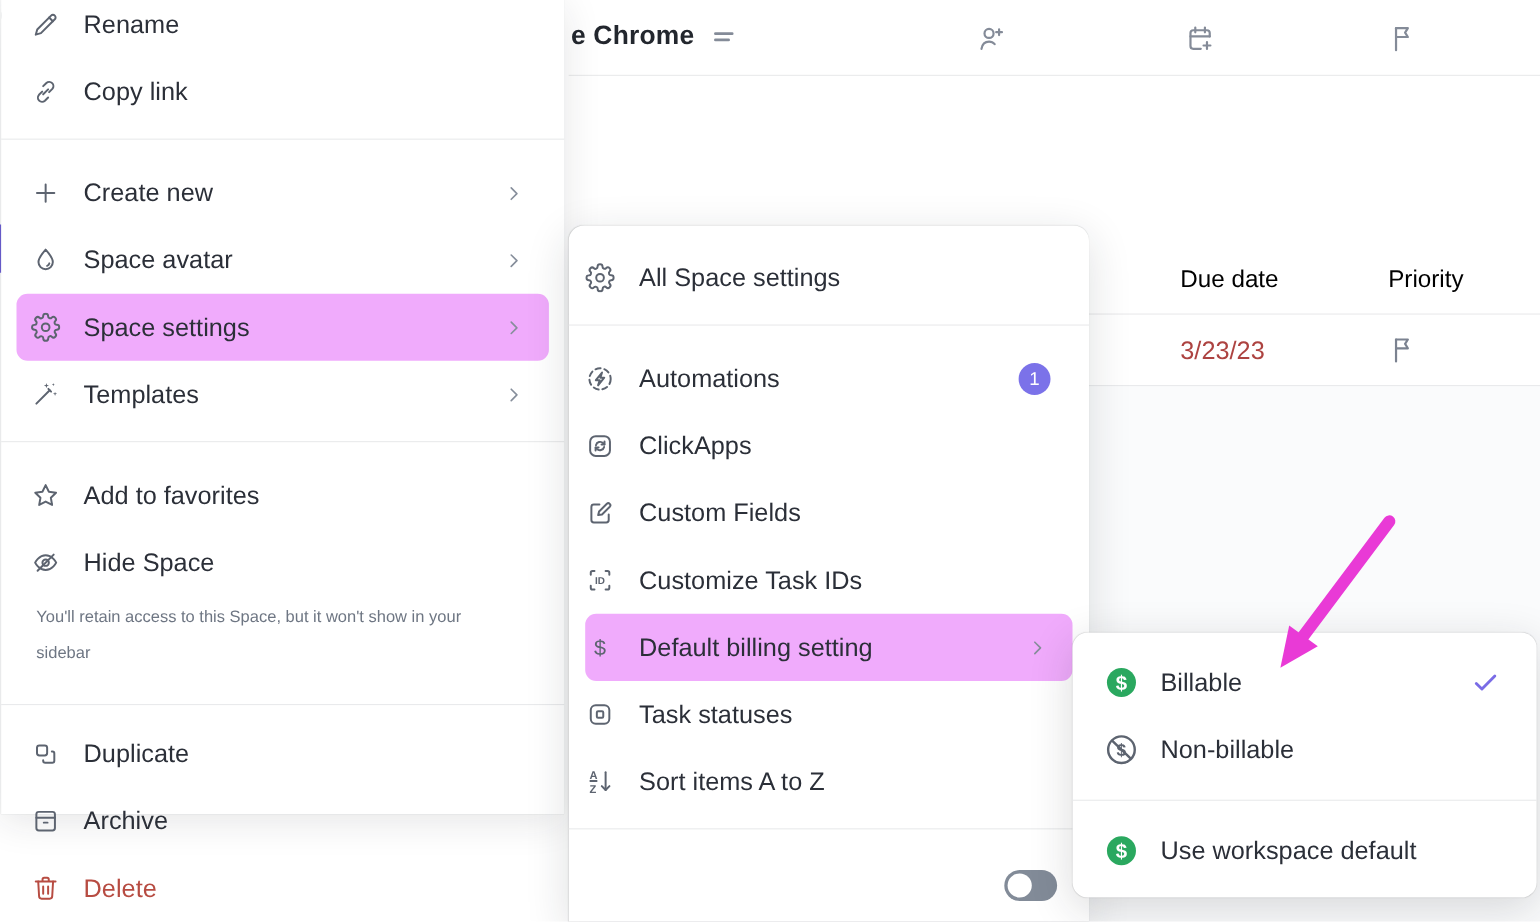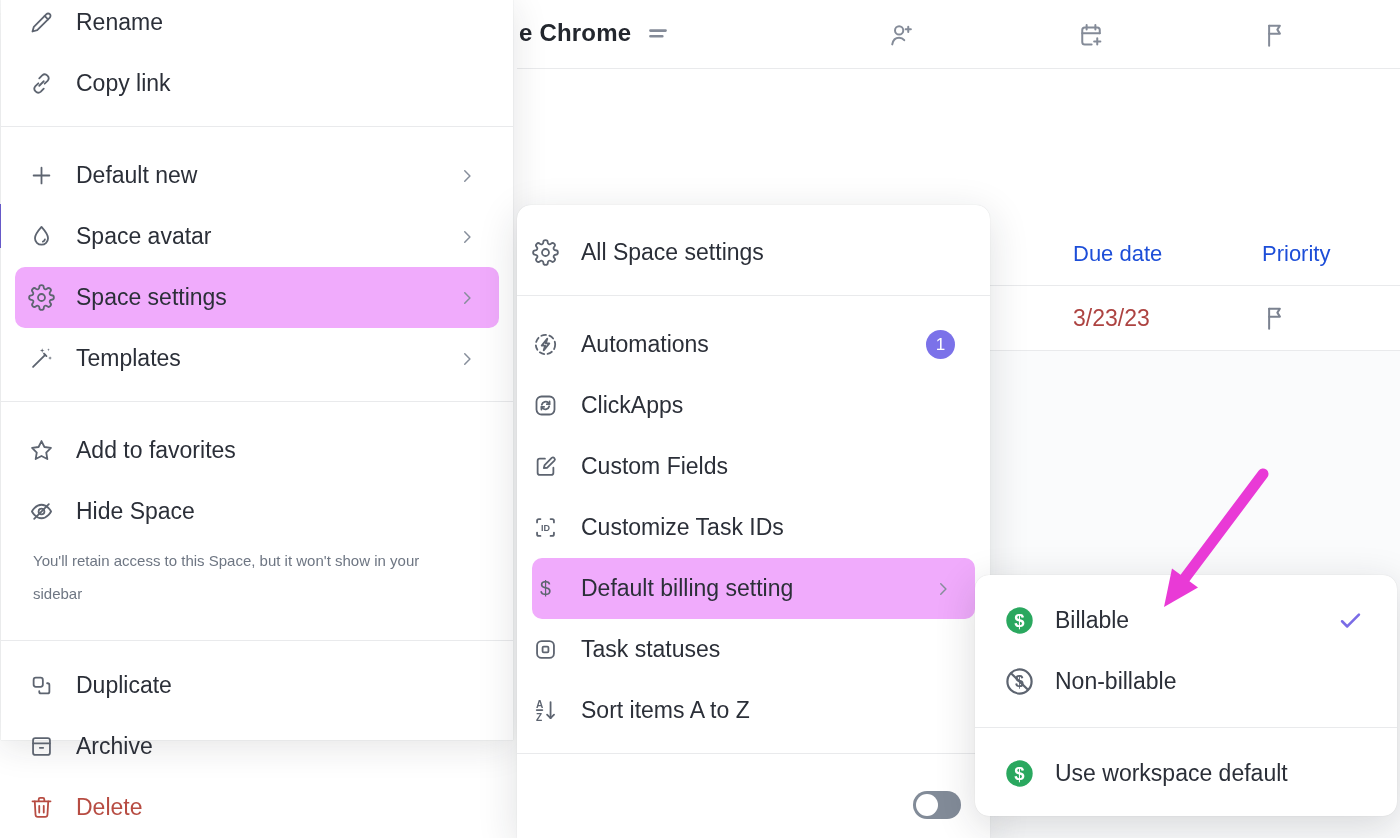--- a/index.html
+++ b/index.html
@@ -11,21 +11,21 @@
   .tint{position:absolute;left:517px;top:351px;right:0;bottom:0;background:#fafbfc;}
   .hline{position:absolute;left:517px;right:0;height:1px;background:#e9eaec;}
   #toolbar-title{position:absolute;left:519px;top:19px;font-size:24px;font-weight:700;color:#23272e;letter-spacing:.2px;}
   .tb-icn{position:absolute;width:30px;height:30px;color:#848b98;}
   .tb-icn svg{width:30px;height:30px;}
   #tb-eq{left:645px;top:20px;width:26px;height:26px;}
   #tb-eq svg{width:26px;height:26px;}
   #tb-person{left:886px;top:20px;}
   #tb-cal{left:1076px;top:20px;}
   #tb-flag{left:1261px;top:20px;}
-  .colhead{position:absolute;top:241px;font-size:22px;color:#1d4ed8;}
+  .colhead{position:absolute;top:241px;font-size:22px;color:#000000;}
   #col-frag{left:984px;top:241px;font-size:22px;color:#68717e;}
   #col-due{left:1073px;}
   #col-pri{left:1262px;}
   #cell-due{position:absolute;left:1073px;top:305px;font-size:23px;color:#ad4341;}
   #cell-flag{left:1261px;top:303px;color:#7b8290;}
   #sliver{position:absolute;left:0;top:204px;width:5px;height:44px;background:#6f60d8;border-radius:0 3px 3px 0;}
 
   
   .panel{position:absolute;background:#fff;}
   #menu-left{left:1px;top:0;width:512px;height:740px;z-index:3;
@@ -136,21 +136,21 @@
         </span>
         <span class="lbl">Copy link</span>
       </div>
       <div class="divider d1"></div>
       <div class="menu-item">
         <span class="icn">
           <svg viewBox="0 0 24 24" fill="none" stroke="currentColor" stroke-width="1.6" stroke-linecap="round" stroke-linejoin="round">
             <path d="M12 5v14M5 12h14"></path>
           </svg>
         </span>
-        <span class="lbl">Default new</span>
+        <span class="lbl">Create new</span>
         <span class="chev">
           <svg viewBox="0 0 24 24" fill="none" stroke="currentColor" stroke-width="1.8" stroke-linecap="round" stroke-linejoin="round">
             <path d="M9.3 5.8l6.2 6.2-6.2 6.2"></path>
           </svg>
         </span>
       </div>
       <div class="menu-item">
         <span class="icn">
           <svg viewBox="0 0 24 24" fill="none" stroke="currentColor" stroke-width="1.6" stroke-linecap="round" stroke-linejoin="round">
             <path d="M12 3.5c3.2 3.6 5.8 6.8 5.8 10a5.8 5.8 0 0 1-11.6 0c0-3.2 2.6-6.4 5.8-10z"></path>

